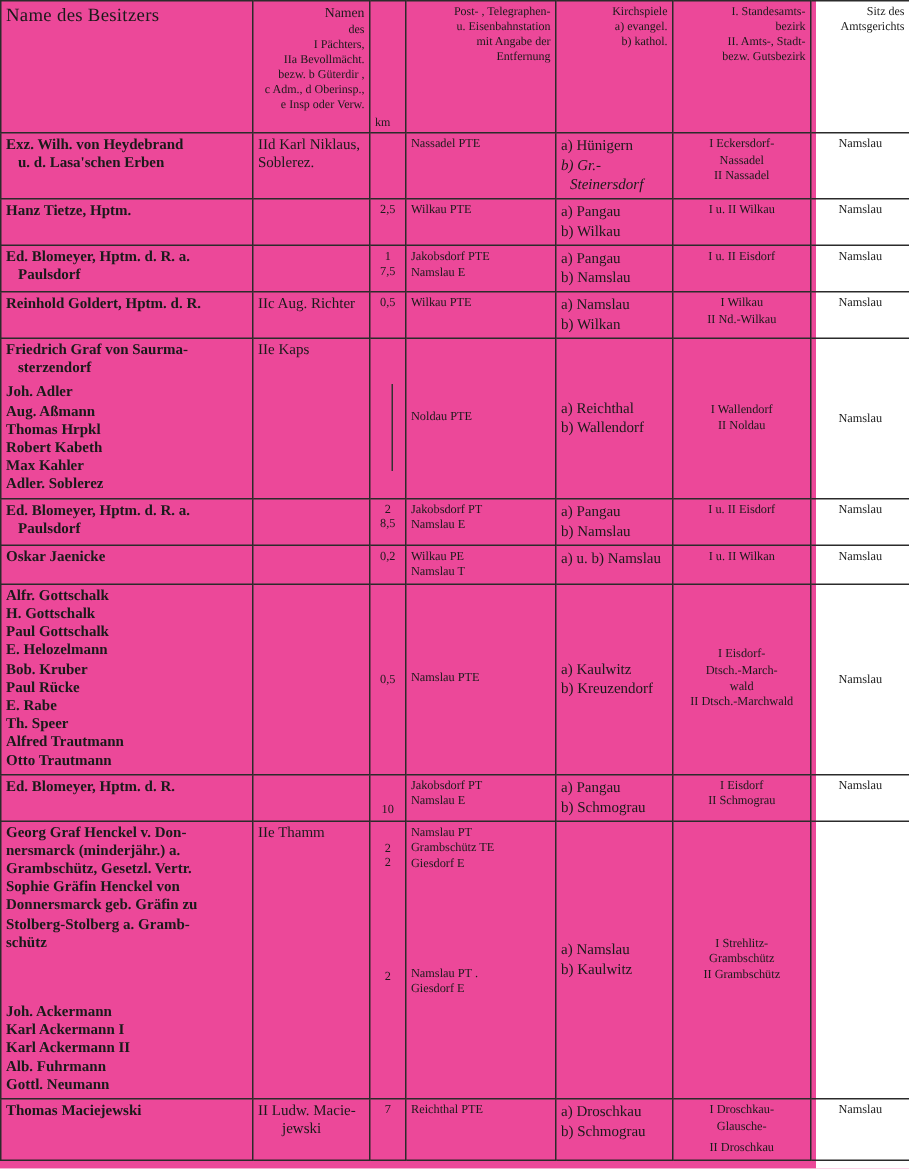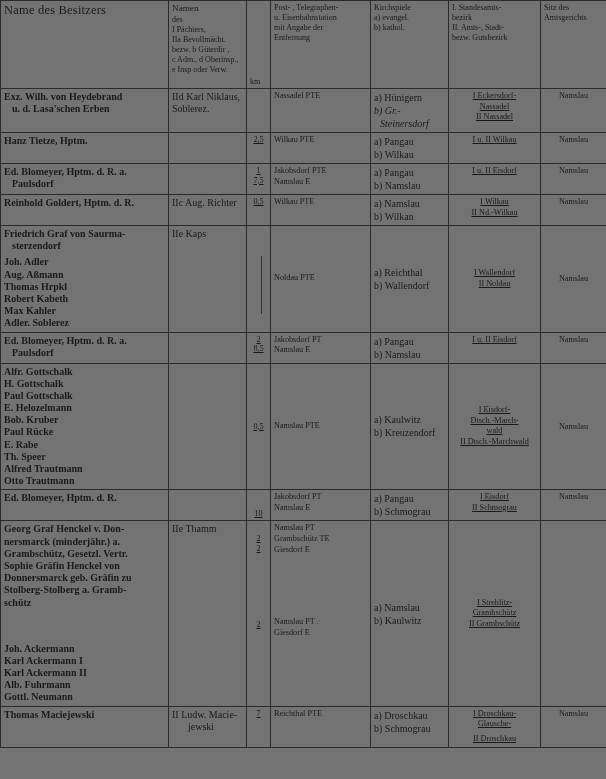--- a/index.html
+++ b/index.html
@@ -9,23 +9,23 @@
   }
   body {
     width: 606px;
     height: 779px;
     font-family: "Liberation Serif", serif;
     color: #1a1a1a;
     overflow: hidden;
   }
   .page {
     position: relative;
-    width: 606px;
+    width: 544px;
     height: 779px;
-    background: #737373;
+    background: #ec4899;
     box-sizing: border-box;
   }
   table.reg {
     border-collapse: collapse;
     width: 606px;
     table-layout: fixed;
     font-size: 8.2px;
     line-height: 1.18;
   }
   table.reg td, table.reg th {
@@ -37,21 +37,21 @@
   
   col.c0 { width: 168px; }
   col.c1 { width: 78px; }
   col.c2 { width: 24px; }
   col.c3 { width: 100px; }
   col.c4 { width: 78px; }
   col.c5 { width: 92px; }
   col.c6 { width: 66px; }
 
   thead th {
-    text-align: left;
+    text-align: right;
     font-weight: normal;
     padding: 4px 2px 3px 2px;
     vertical-align: middle;
     height: 88px;
   }
   .hdr-main {
     font-size: 12.5px;
     letter-spacing: .2px;
     text-align: left;
     padding-left: 8px;
@@ -87,36 +87,35 @@
   td.tenant {
     font-size: 10px;
     line-height: 1.22;
     padding-left: 4px;
   }
   td.km {
     font-size: 8.2px;
     text-align: center;
     padding-top: 2px;
   }
-  td.km div { white-space: nowrap; text-decoration: underline; }
+  td.km div { white-space: nowrap; }
   td.post {
     font-size: 8.2px;
     line-height: 1.3;
     padding-left: 4px;
   }
   td.parish {
     font-size: 10px;
     line-height: 1.3;
     padding-left: 4px;
   }
   td.reg {
     font-size: 8.2px;
     line-height: 1.3;
     padding-left: 4px;
-    text-decoration: underline;
   }
   td.court {
     font-size: 8.2px;
     text-align: center;
     padding-top: 2px;
   }
   .ctr { text-align: center; }
   .ind { display: block; }
   .hang { padding-left: 6px; text-indent: -6px; display: block; font-style: italic; }
 </style>
@@ -328,20 +327,42 @@
       <td class="parish">
         <div>a) Pangau</div>
         <div>b) Namslau</div>
       </td>
       <td class="reg ctr">
         <div>I u. II Eisdorf</div>
       </td>
       <td class="court">Namslau</td>
     </tr>
 
+    <tr>
+      <td class="owner">
+        <span class="bold">Oskar Jaenicke</span>
+      </td>
+      <td class="tenant">
+        <div></div>
+      </td>
+      <td class="km">
+        <div>0,2</div>
+      </td>
+      <td class="post">
+        <div>Wilkau PE</div>
+        <div>Namslau T</div>
+      </td>
+      <td class="parish">
+        <div>a) u. b) Namslau</div>
+      </td>
+      <td class="reg ctr">
+        <div>I u. II Wilkan</div>
+      </td>
+      <td class="court">Namslau</td>
+    </tr>
 
     <tr>
       <td class="owner">
         <div class="bold">Alfr. Gottschalk</div>
         <div class="bold">H. Gottschalk</div>
         <div class="bold">Paul Gottschalk</div>
         <div class="bold">E. Helozelmann</div>
         <div class="bold">Bob. Kruber</div>
         <div class="bold">Paul Rücke</div>
         <div class="bold">E. Rabe</div>

